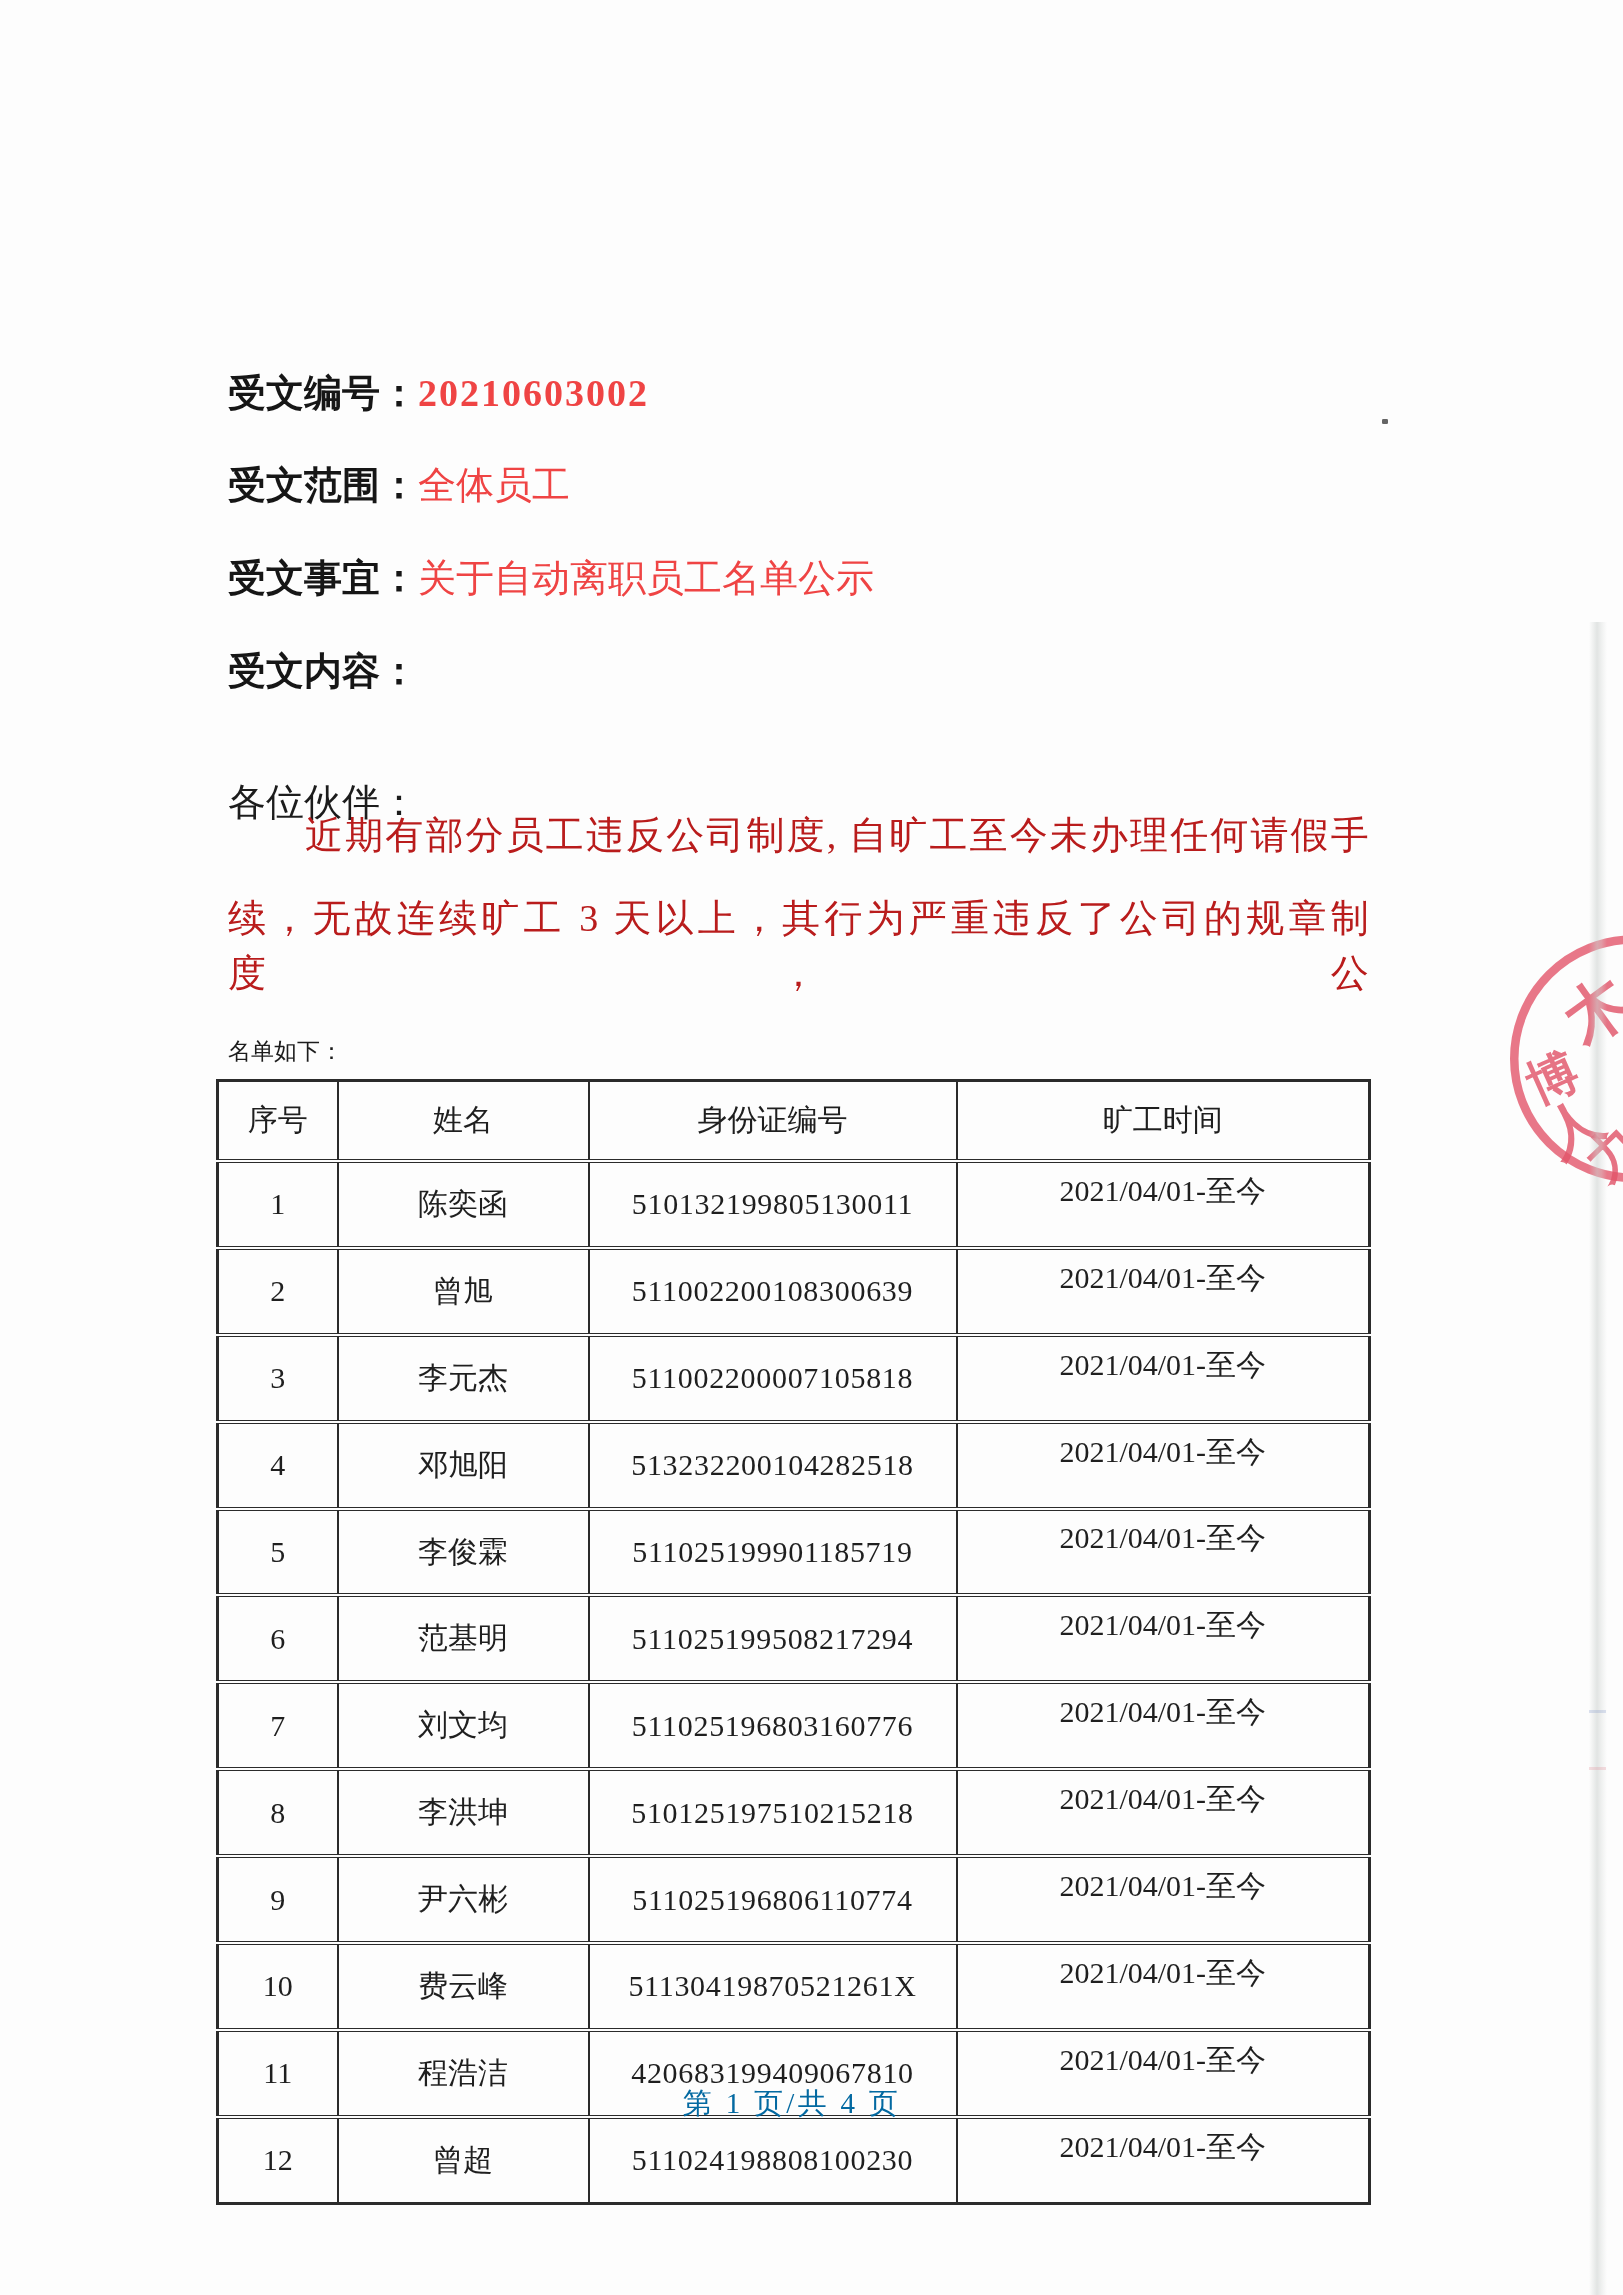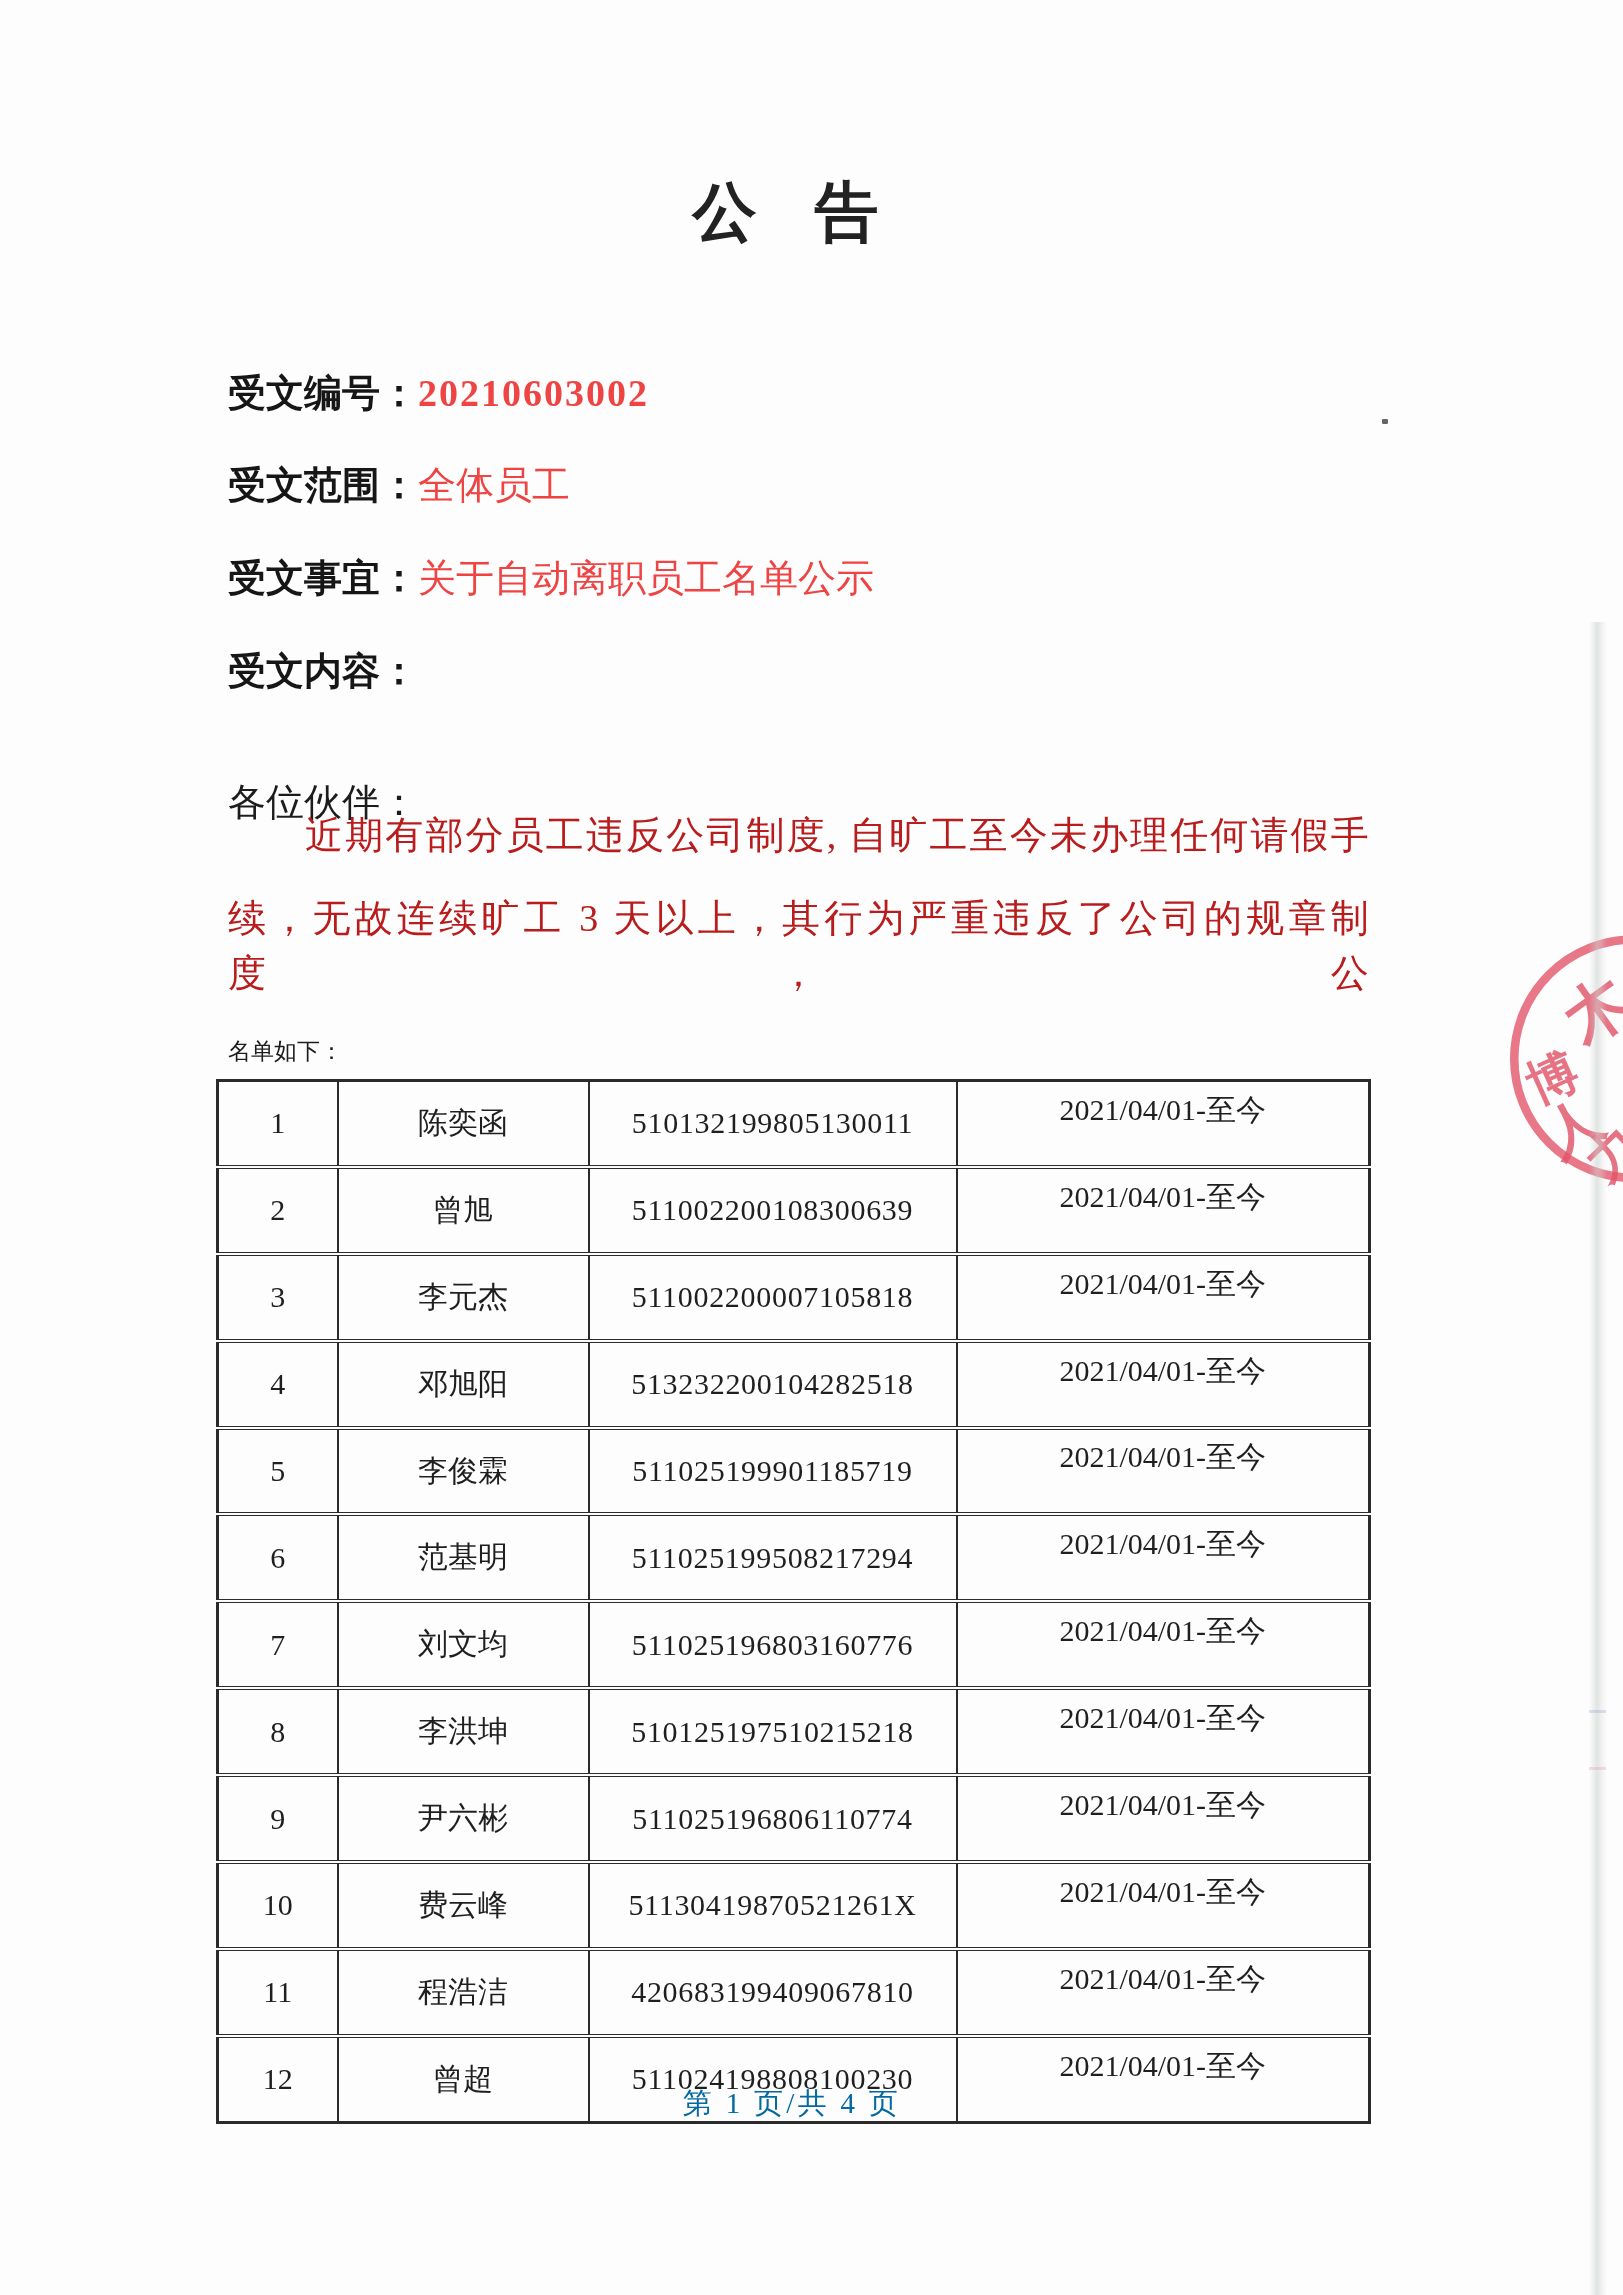--- a/index.html
+++ b/index.html
@@ -73,21 +73,20 @@
     background:linear-gradient(90deg,rgba(205,210,208,0) 0%,rgba(203,208,206,.55) 45%,rgba(214,218,216,.35) 70%,rgba(220,223,221,0) 100%);
   }
   .streak-blue{position:absolute;left:1589px;top:1710px;width:17px;height:3.3px;background:rgba(130,150,200,.28);}
   .streak-pink{position:absolute;left:1589px;top:1767px;width:17px;height:3.3px;background:rgba(225,150,160,.30);}
 </style>
 </head>
 <body>
 
 <div class="page">
 
-  <div class="doc-title">公 告</div>
 
   <div class="meta-line m0">
     <span class="lbl">受文编号：</span><span class="val bold">20210603002</span>
   </div>
   <div class="meta-line m1">
     <span class="lbl">受文范围：</span><span class="val">全体员工</span>
   </div>
   <div class="meta-line m2">
     <span class="lbl">受文事宜：</span><span class="val">关于自动离职员工名单公示</span>
   </div>
@@ -103,20 +102,26 @@
   <div class="list-intro">名单如下：</div>
 
   <table class="roster">
     <colgroup>
         <col class="c0">
         <col class="c1">
         <col class="c2">
         <col class="c3">
       </colgroup>
     <tbody>
+        <tr class="hdr">
+      <th>序号</th>
+      <th>姓名</th>
+      <th>身份证编号</th>
+      <th>旷工时间</th>
+    </tr>
     <tr class="row">
       <td>1</td>
       <td>陈奕函</td>
       <td class="idnum">510132199805130011</td>
       <td class="date">2021/04/01-至今</td>
     </tr>
     <tr class="row">
       <td>2</td>
       <td>曾旭</td>
       <td class="idnum">511002200108300639</td>

